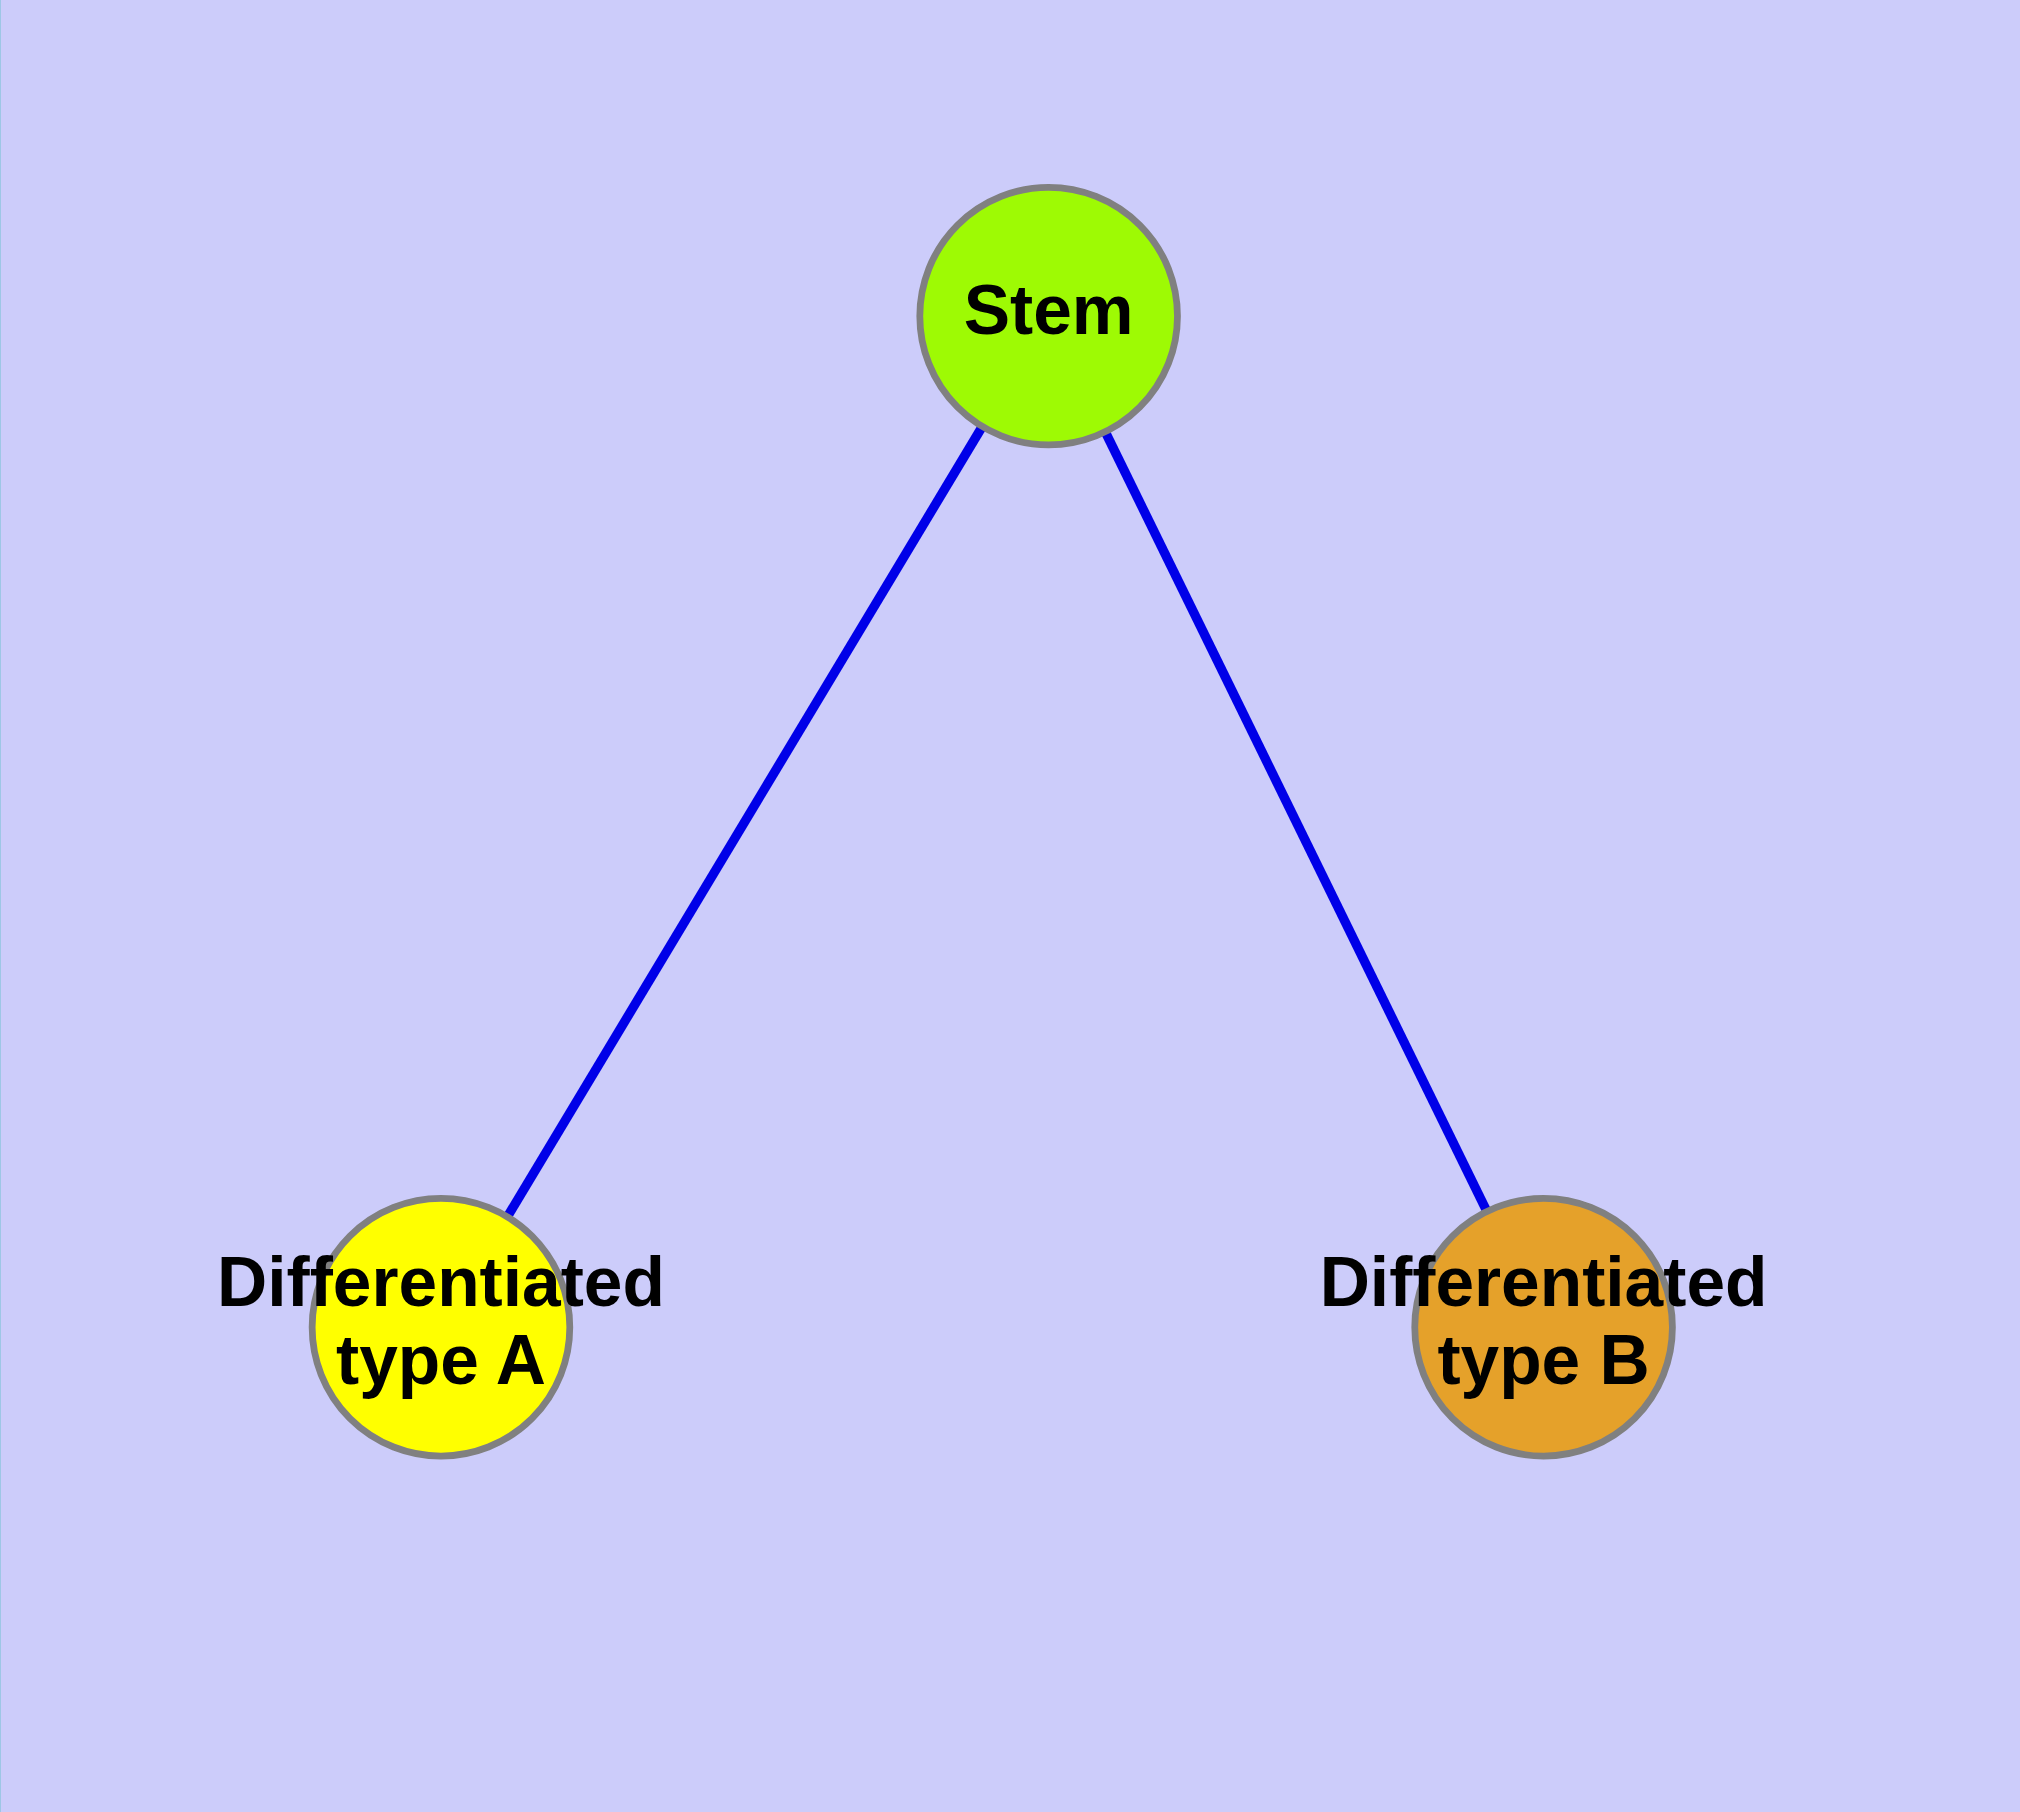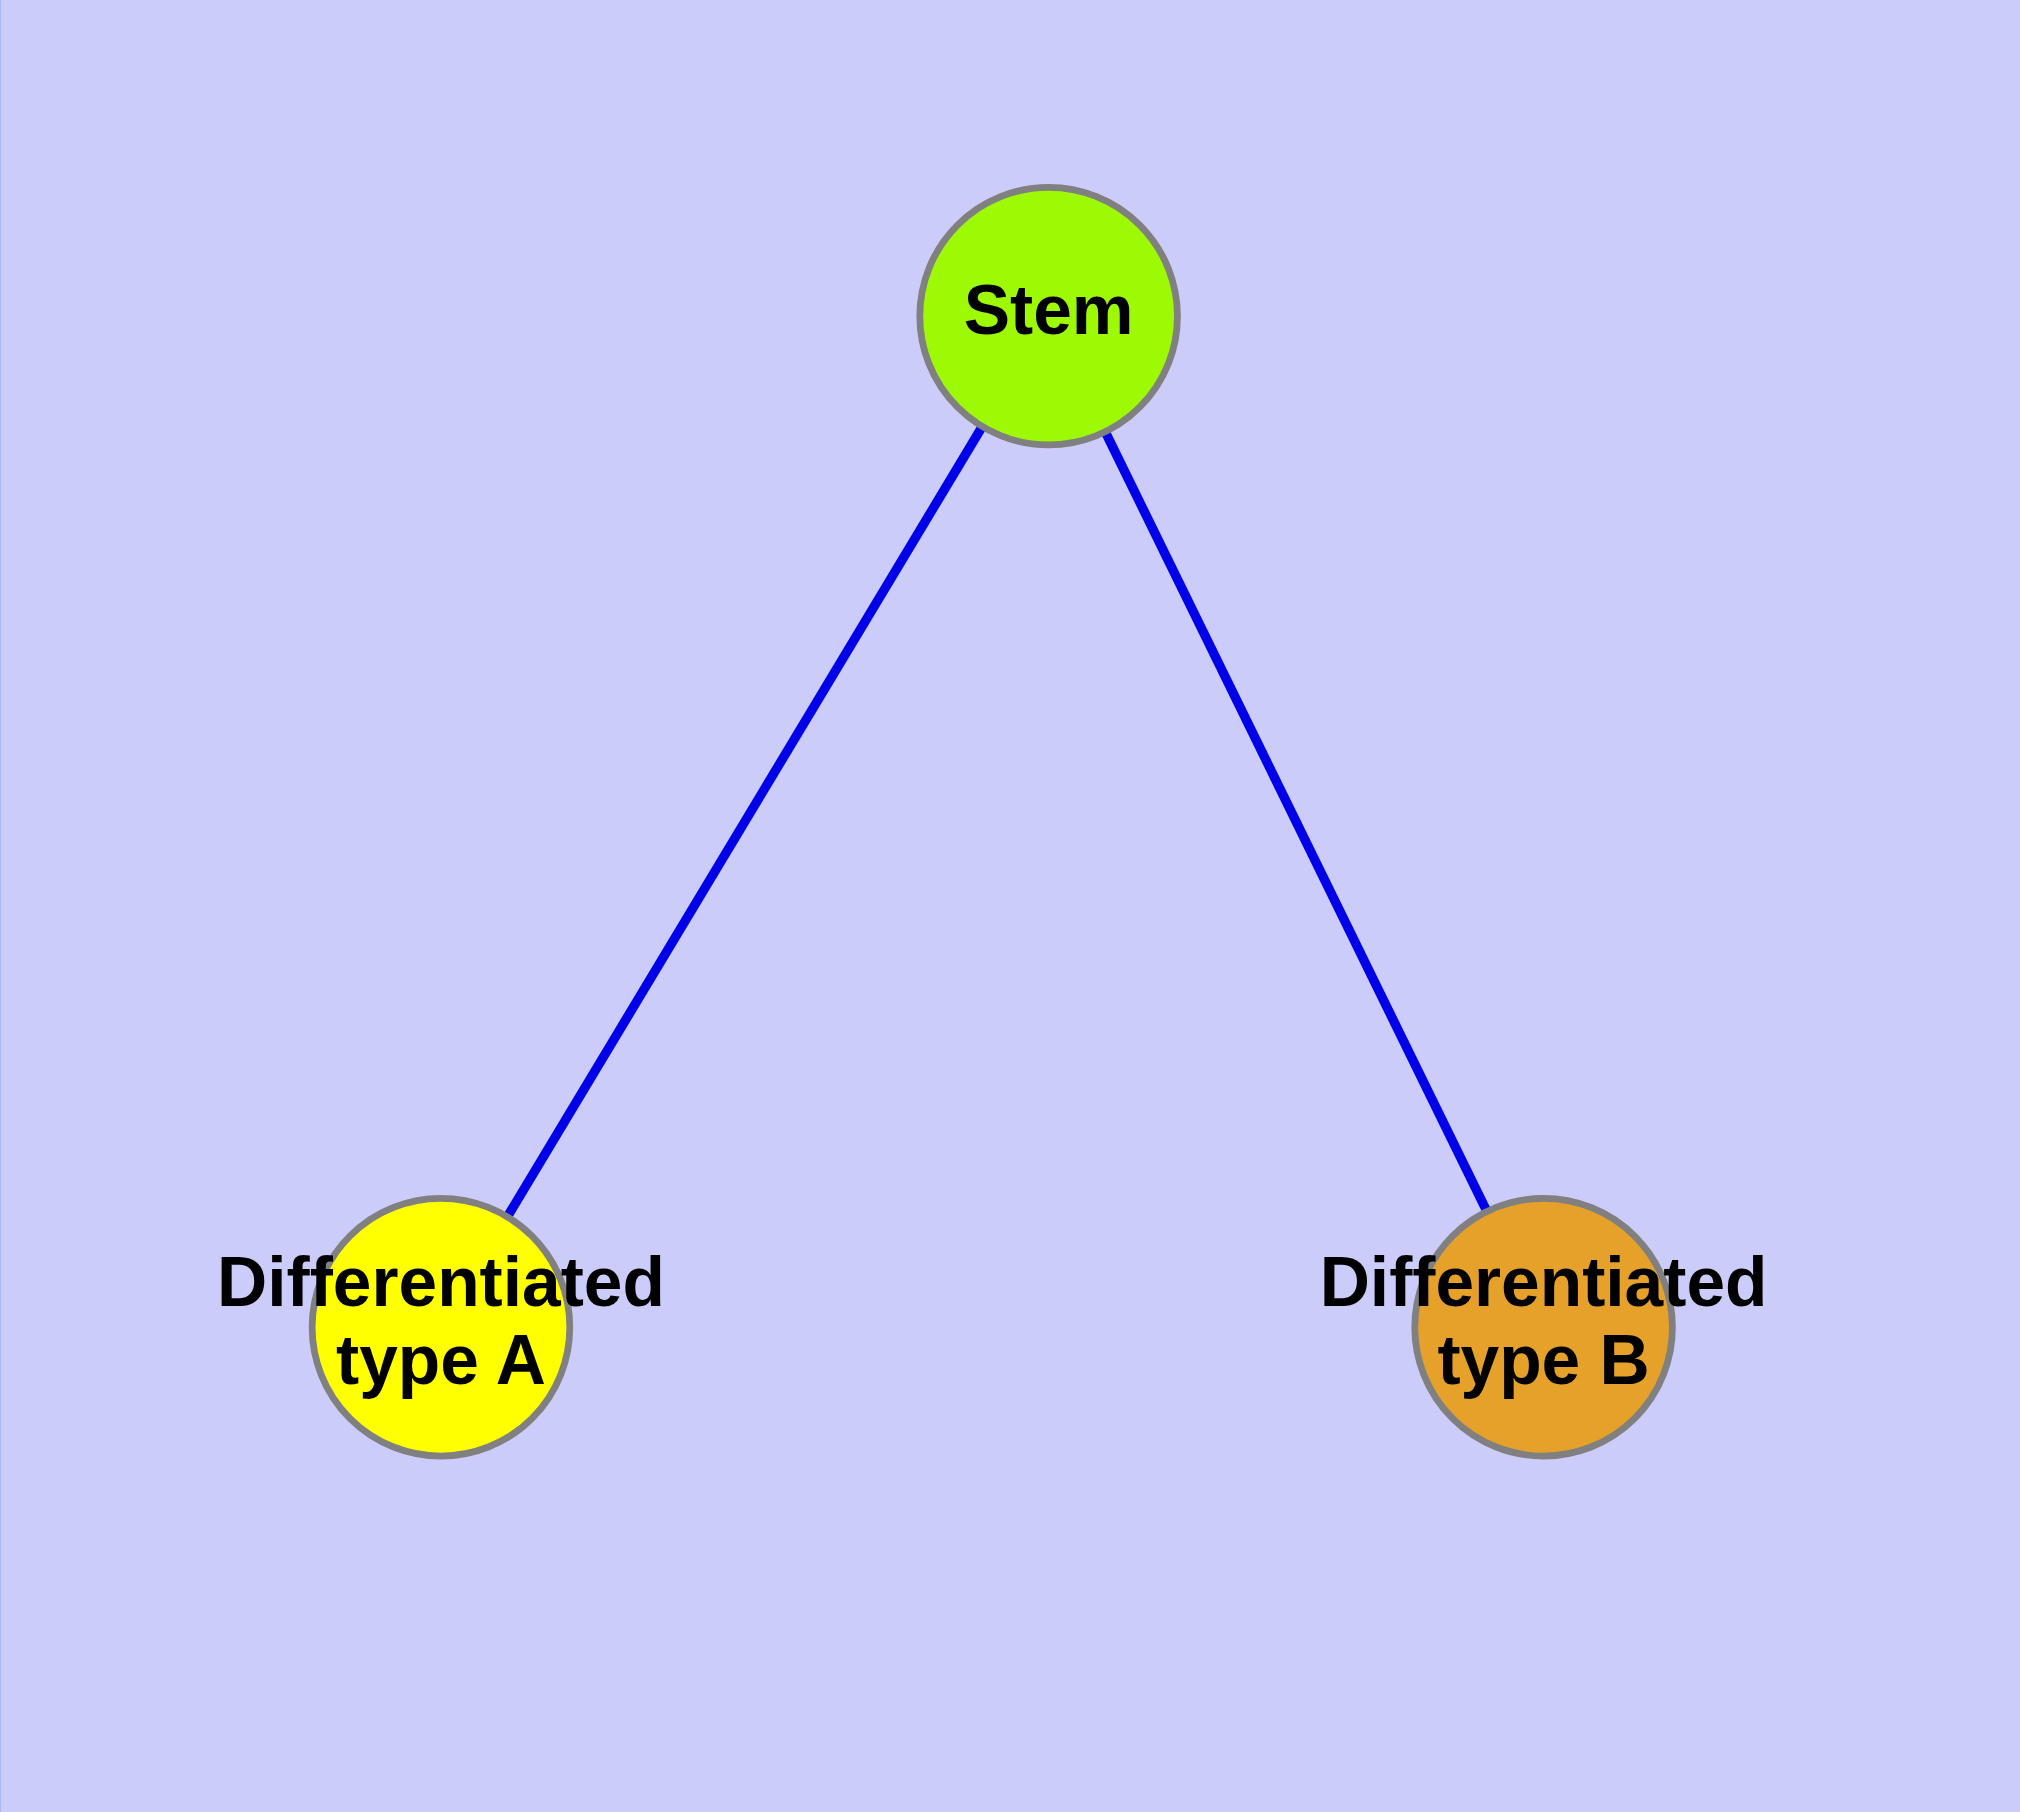--- a/index.html
+++ b/index.html
@@ -5,21 +5,21 @@
 <style>
   html, body {
     margin: 0;
     padding: 0;
     background: #ccccfa;
   }
   #stage {
     position: relative;
     width: 2021px;
     height: 1812px;
-    background: #3b82f6;
+    background: #14b8a6;
     overflow: hidden;
     font-family: "Liberation Sans", "DejaVu Sans", sans-serif;
   }
   #graph-svg {
     position: absolute;
     left: 0;
     top: 0;
     width: 2021px;
     height: 1812px;
     display: block;

